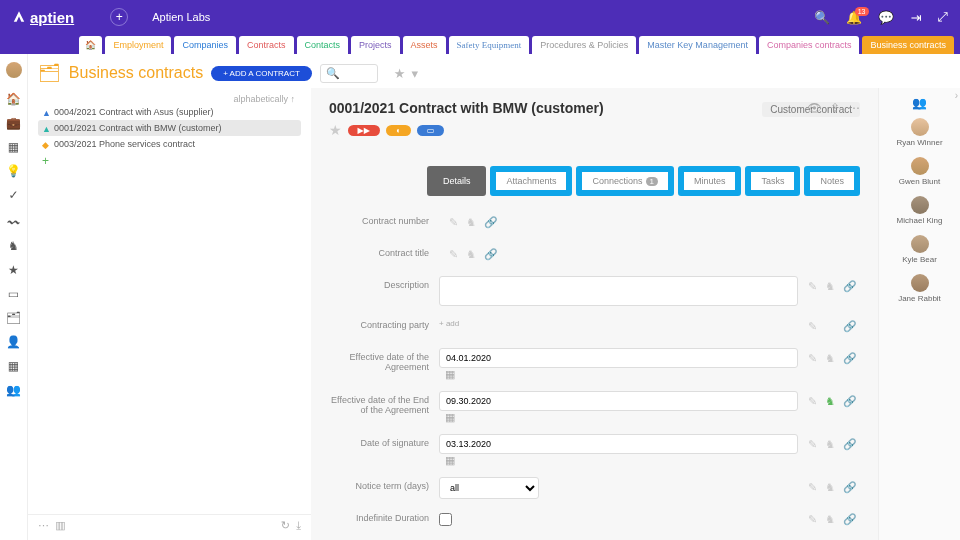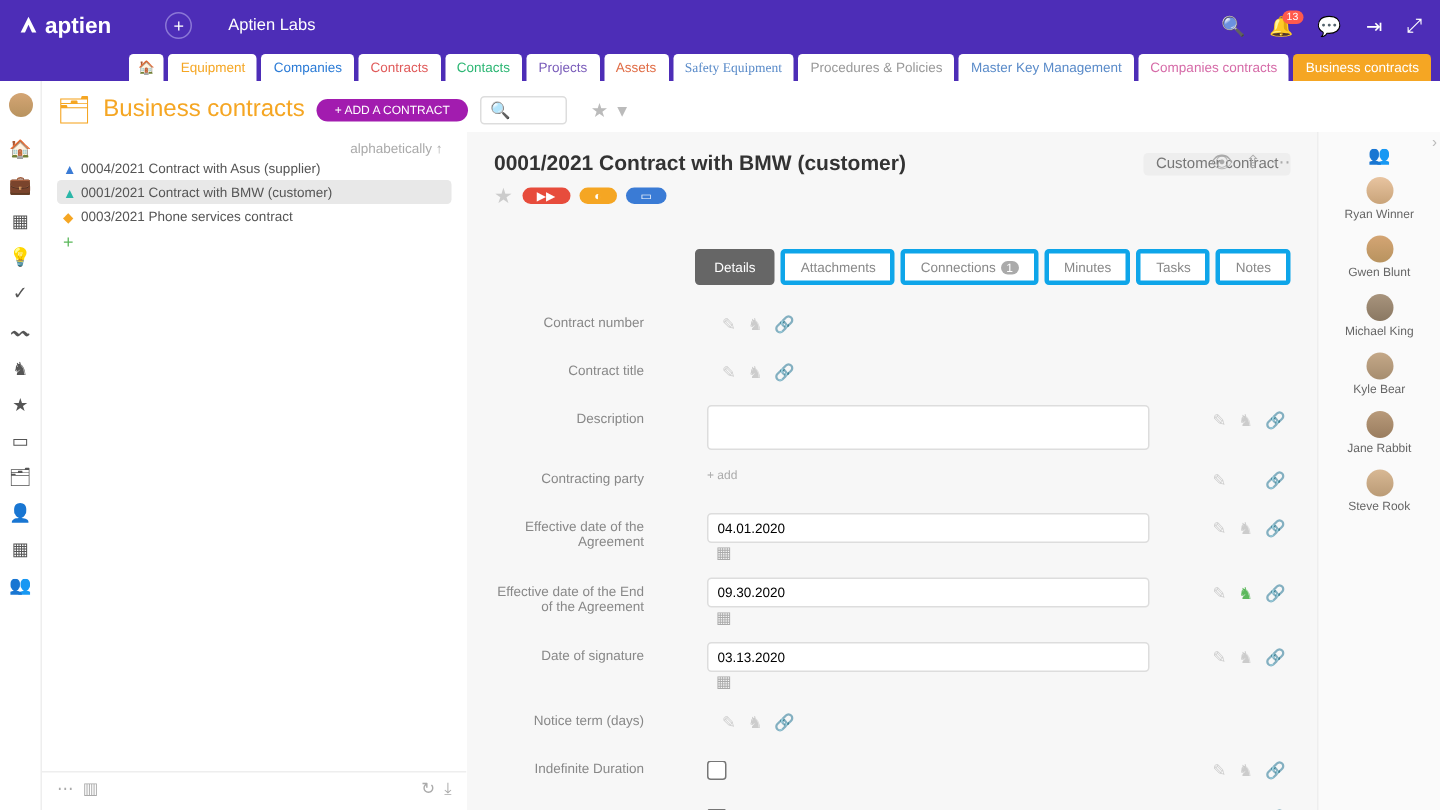--- a/index.html
+++ b/index.html
@@ -1,18 +1,18 @@
 <!DOCTYPE html>
 <html><head>
 <meta charset="utf-8">
 <style>
 * { margin: 0; padding: 0; box-sizing: border-box; font-family: Arial, sans-serif; }
 body { font-size: 11px; background: #fff; color: #333; overflow: hidden; width: 960px; height: 540px; }
 .topbar { background: #4d2db7; height: 34px; display: flex; align-items: center; padding: 0 12px; color: #fff; }
-.logo { font-size: 15px; font-weight: 600; display: flex; align-items: center; gap: 4px; }
+.logo { font-size: 15px; font-weight: 600; display: flex; align-items: center; gap: 4px; text-decoration: underline; }
 .logo svg { width: 14px; height: 14px; }
 .topbar .plus-circle { margin-left: 36px; width: 18px; height: 18px; border-radius: 50%; border: 1.5px solid #8b77d6; display: flex; align-items: center; justify-content: center; color: #fff; font-size: 12px; cursor: pointer; }
 .topbar .app-label { margin-left: 24px; font-size: 11px; }
 .topbar .spacer { flex: 1; }
 .topbar .ticon { margin-left: 16px; cursor: pointer; font-size: 13px; position: relative; }
 .badge { position: absolute; top: -3px; right: -6px; background: #ff5a4d; border-radius: 6px; font-size: 7px; padding: 0 3px; line-height: 9px; }
 .tabsbar { background: #4d2db7; height: 20px; display: flex; justify-content: flex-end; align-items: flex-end; padding-right: 6px; }
 .tab { background: #fff; border-radius: 3px 3px 0 0; padding: 3px 8px; margin-left: 3px; font-size: 9px; color: #666; cursor: pointer; height: 18px; display: flex; align-items: center; }
 .tab.emp { color: #f5a623; }
 .tab.comp { color: #2b7bd6; }
@@ -27,21 +27,21 @@
 .tab.bc { background: #f5a623; color: #fff; }
 .tab.home { padding: 3px 6px; }
 .main { display: flex; height: calc(540px - 54px); }
 .leftrail { width: 28px; background: #fff; border-right: 1px solid #eee; display: flex; flex-direction: column; align-items: center; padding-top: 8px; gap: 10px; }
 .leftrail .railicon { color: #555; cursor: pointer; font-size: 12px; }
 .leftrail .avatar-small { width: 16px; height: 16px; border-radius: 50%; background: linear-gradient(#d4a574,#b8935f); margin-bottom: 4px; }
 .content-wrap { flex: 1; display: flex; flex-direction: column; }
 .page-header { display: flex; align-items: center; padding: 8px 10px 4px 10px; gap: 8px; }
 .page-header .picon { color: #f5a623; font-size: 18px; }
 .page-header h1 { color: #f5a623; font-size: 16px; font-weight: 400; }
-.add-btn { background: #a21caf; color: #fff; border: none; border-radius: 12px; padding: 3px 12px; font-size: 8px; cursor: pointer; }
+.add-btn { background: #1d4ed8; color: #fff; border: none; border-radius: 12px; padding: 3px 12px; font-size: 8px; cursor: pointer; }
 .search-box { border: 1px solid #ddd; border-radius: 3px; padding: 2px 6px; width: 58px; display: flex; align-items: center; }
 .header-icons { margin-left: 8px; color: #bbb; font-size: 13px; display: flex; gap: 6px; }
 .columns { display: flex; flex: 1; overflow: hidden; }
 .listpanel { width: 283px; padding: 6px 10px; overflow: auto; position: relative; }
 .sortline { text-align: right; font-size: 9px; color: #aaa; padding-right: 6px; }
 .list-item { padding: 3px 4px; font-size: 9px; color: #555; cursor: pointer; border-radius: 3px; display: flex; align-items: center; gap: 4px; }
 .list-item.selected { background: #e8e8e8; }
 .list-item .bullet { width: 8px; height: 8px; display: inline-block; }
 .bullet.blue { color: #3a7bd5; }
 .bullet.teal { color: #2bb6a8; }
@@ -54,26 +54,26 @@
 .detail-header h2 { font-size: 14px; font-weight: 600; color: #333; flex: 1; }
 .detail-header .righticons { color: #aaa; display: flex; gap: 8px; font-size: 12px; }
 .chips { display: flex; align-items: center; gap: 6px; margin-top: 6px; }
 .chip-star { color: #ccc; font-size: 14px; }
 .chip { border-radius: 10px; padding: 1px 10px; font-size: 8px; color: #fff; }
 .chip.red { background: #e74c3c; }
 .chip.yellow { background: #f5a623; }
 .chip.blue { background: #3a7bd5; }
 .cust-badge { float: right; background: #eee; color: #777; font-size: 10px; padding: 2px 8px; border-radius: 3px; margin-top: -14px; }
 .tabs-detail { display: flex; gap: 4px; margin-top: 28px; justify-content: flex-end; }
-.dtab { background: #fff; border: 3px solid #0ea5e9; padding: 4px 10px; font-size: 9px; color: #888; border-radius: 3px; cursor: pointer; position: relative; }
+.dtab { background: #fff; border: 6px solid #0ea5e9; padding: 4px 10px; font-size: 9px; color: #888; border-radius: 3px; cursor: pointer; position: relative; }
 .dtab.active { background: #666; color: #fff; border-color: #666; }
 .dtab.active::after { content: ''; position: absolute; bottom: -5px; left: 50%; margin-left: -4px; border: 4px solid transparent; border-top-color: #666; }
 .dtab .count { background: #aaa; color: #fff; border-radius: 8px; padding: 0 4px; font-size: 8px; margin-left: 3px; }
 .form { margin-top: 16px; }
-.frow { display: flex; align-items: flex-start; margin-bottom: 10px; min-height: 22px; gap: 32px; }
+.frow { display: flex; align-items: flex-start; margin-bottom: 10px; min-height: 22px; }
 .frow label { width: 110px; text-align: right; font-size: 9px; color: #888; padding-top: 4px; padding-right: 10px; }
 .frow .control { flex: 1; }
 .frow input[type=text], .frow select { width: 100%; border: 1px solid #ddd; border-radius: 3px; padding: 4px 6px; font-size: 9px; background: #fff; }
 .frow .short { width: 110px; display: inline-block; }
 .frow .desc { height: 30px; }
 .frow .addlink { color: #aaa; font-size: 8px; cursor: pointer; }
 .frow .rowicons { display: flex; gap: 8px; color: #ccc; padding-top: 4px; margin-left: 10px; font-size: 11px; width: 52px; }
 .frow .rowicons.green .horse { color: #5cb85c; }
 .calicon { color: #aaa; margin-left: 6px; cursor: pointer; }
 input[type=checkbox] { margin-top: 4px; }
@@ -105,21 +105,21 @@
   <div class="spacer"></div>
   <div class="ticon">🔍</div>
   <div class="ticon">🔔<span class="badge">13</span></div>
   <div class="ticon">💬</div>
   <div class="ticon">⇥</div>
   <div class="ticon">⤢</div>
 </div>
 
 <div class="tabsbar">
   <div class="tab home">🏠</div>
-  <div class="tab emp">Equipment</div>
+  <div class="tab emp">Employment</div>
   <div class="tab comp">Companies</div>
   <div class="tab cont">Contracts</div>
   <div class="tab ctc">Contacts</div>
   <div class="tab proj">Projects</div>
   <div class="tab ast">Assets</div>
   <div class="tab se">Safety Equipment</div>
   <div class="tab pp">Procedures &amp; Policies</div>
   <div class="tab mkm">Master Key Management</div>
   <div class="tab ec">Companies contracts</div>
   <div class="tab bc">Business contracts</div>
@@ -263,20 +263,21 @@
             <label>Date of signature</label>
             <div class="control"><input type="text" class="short" value="03.13.2020" style=""><span class="calicon">▦</span></div>
             <div class="rowicons">
                 <span>✎</span>
                 <span class="horse">♞</span>
                 <span>🔗</span>
               </div>
           </div>
           <div class="frow">
             <label>Notice term (days)</label>
+            <div class="control"><select style="width:100px"><option>all</option></select></div>
             <div class="rowicons">
                 <span>✎</span>
                 <span class="horse">♞</span>
                 <span>🔗</span>
               </div>
           </div>
           <div class="frow">
             <label>Indefinite Duration</label>
             <div class="control"><input type="checkbox" style=""></div>
             <div class="rowicons">
@@ -313,21 +314,17 @@
             <span class="av p3"></span>
             <div class="pname">Michael King</div>
           </div>
         <div class="person">
             <span class="av p4"></span>
             <div class="pname">Kyle Bear</div>
           </div>
         <div class="person">
             <span class="av p5"></span>
             <div class="pname">Jane Rabbit</div>
-          </div>
-        <div class="person">
-            <span class="av p6"></span>
-            <div class="pname">Steve Rook</div>
           </div>
       </div>
     </div>
   </div>
 </div>
 
 </body></html>

